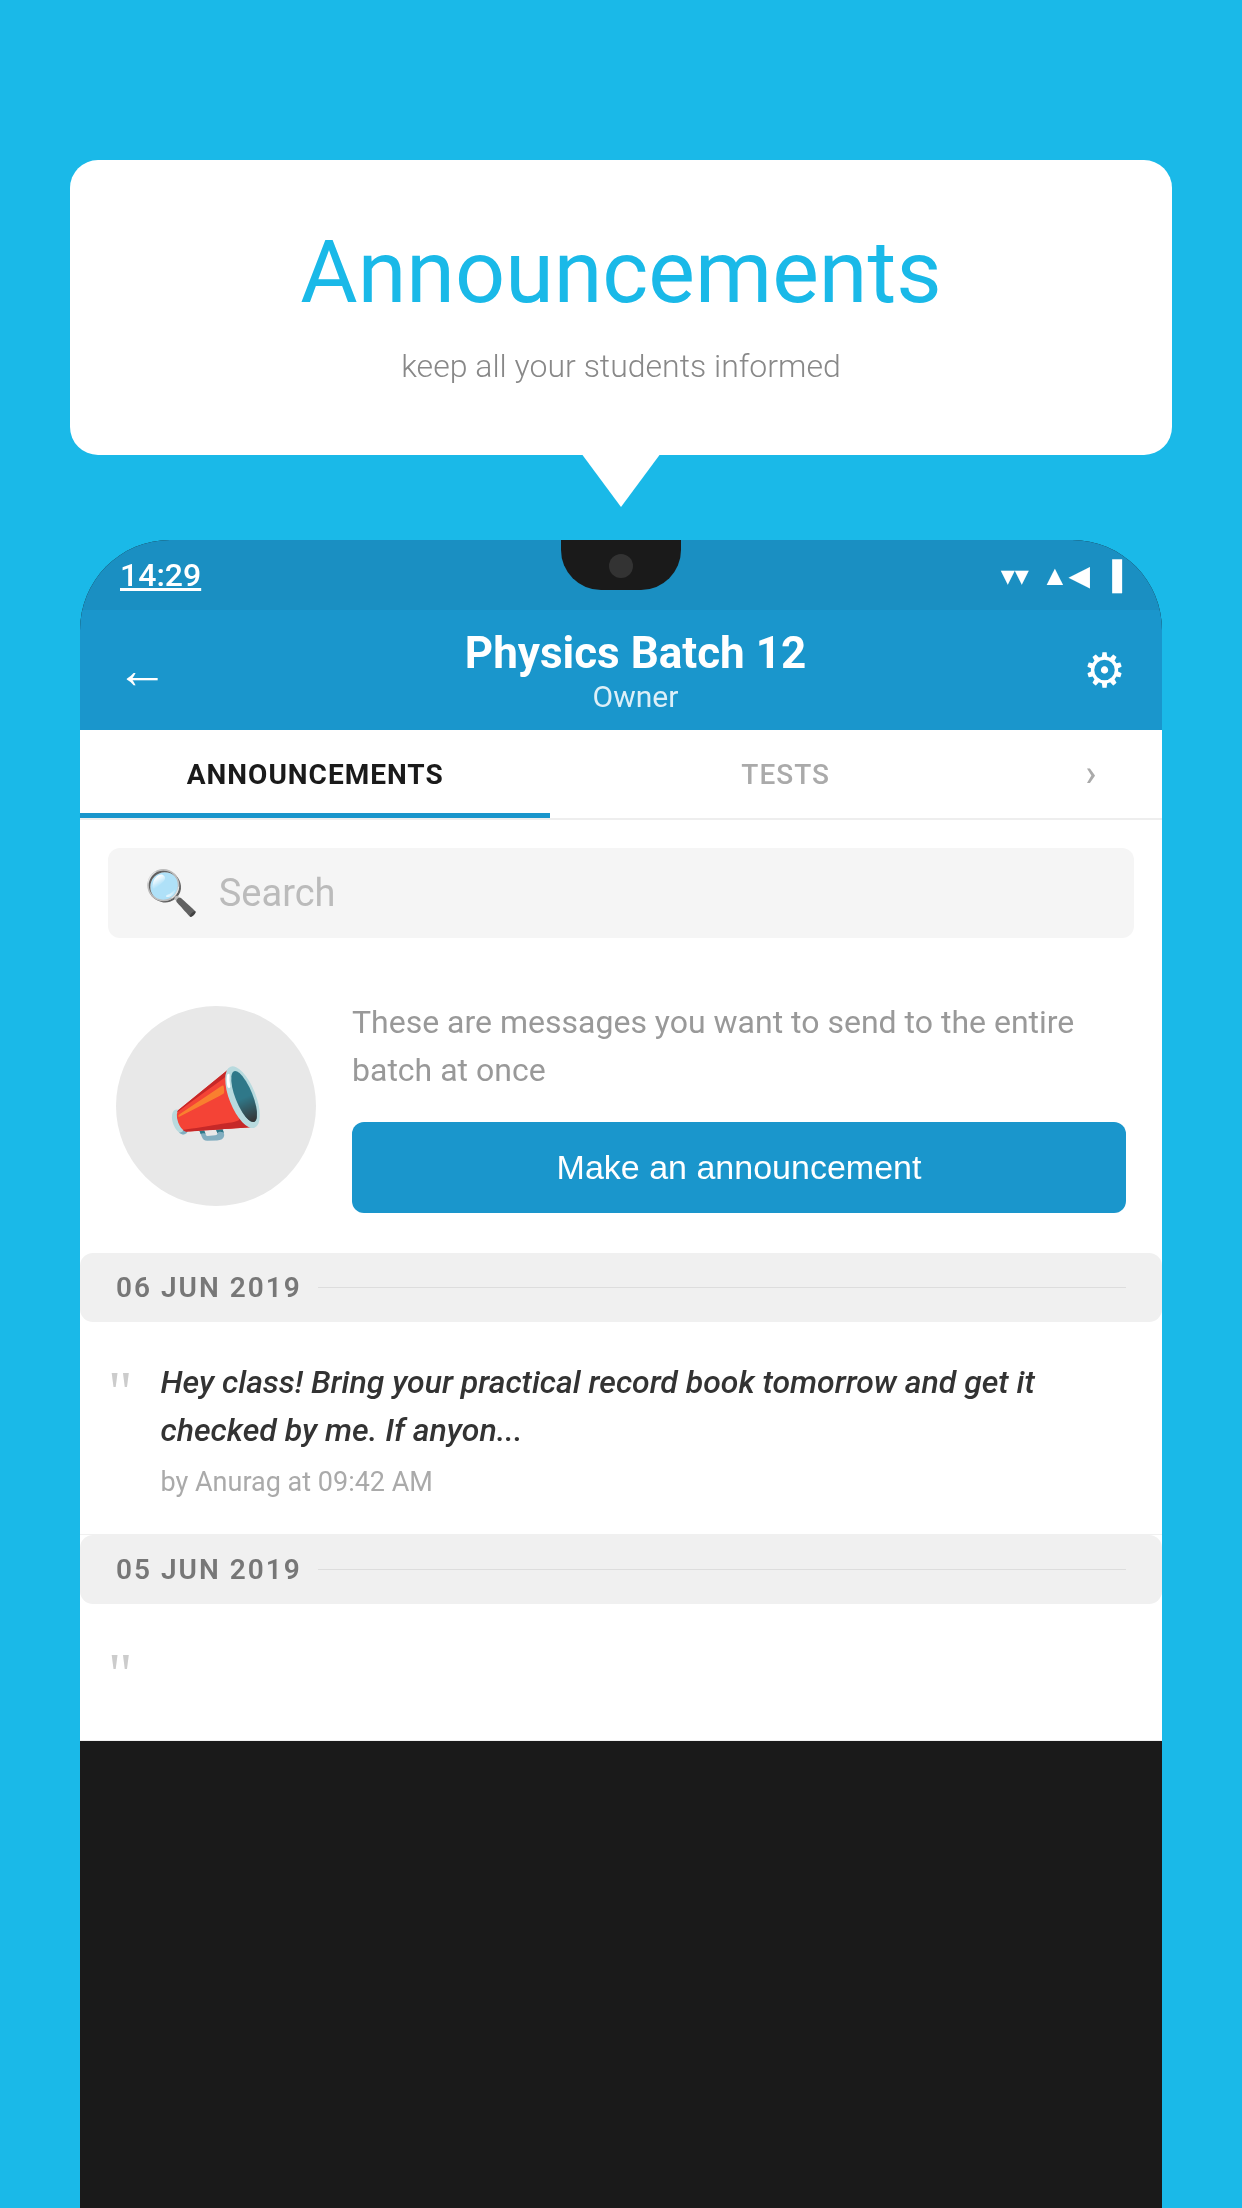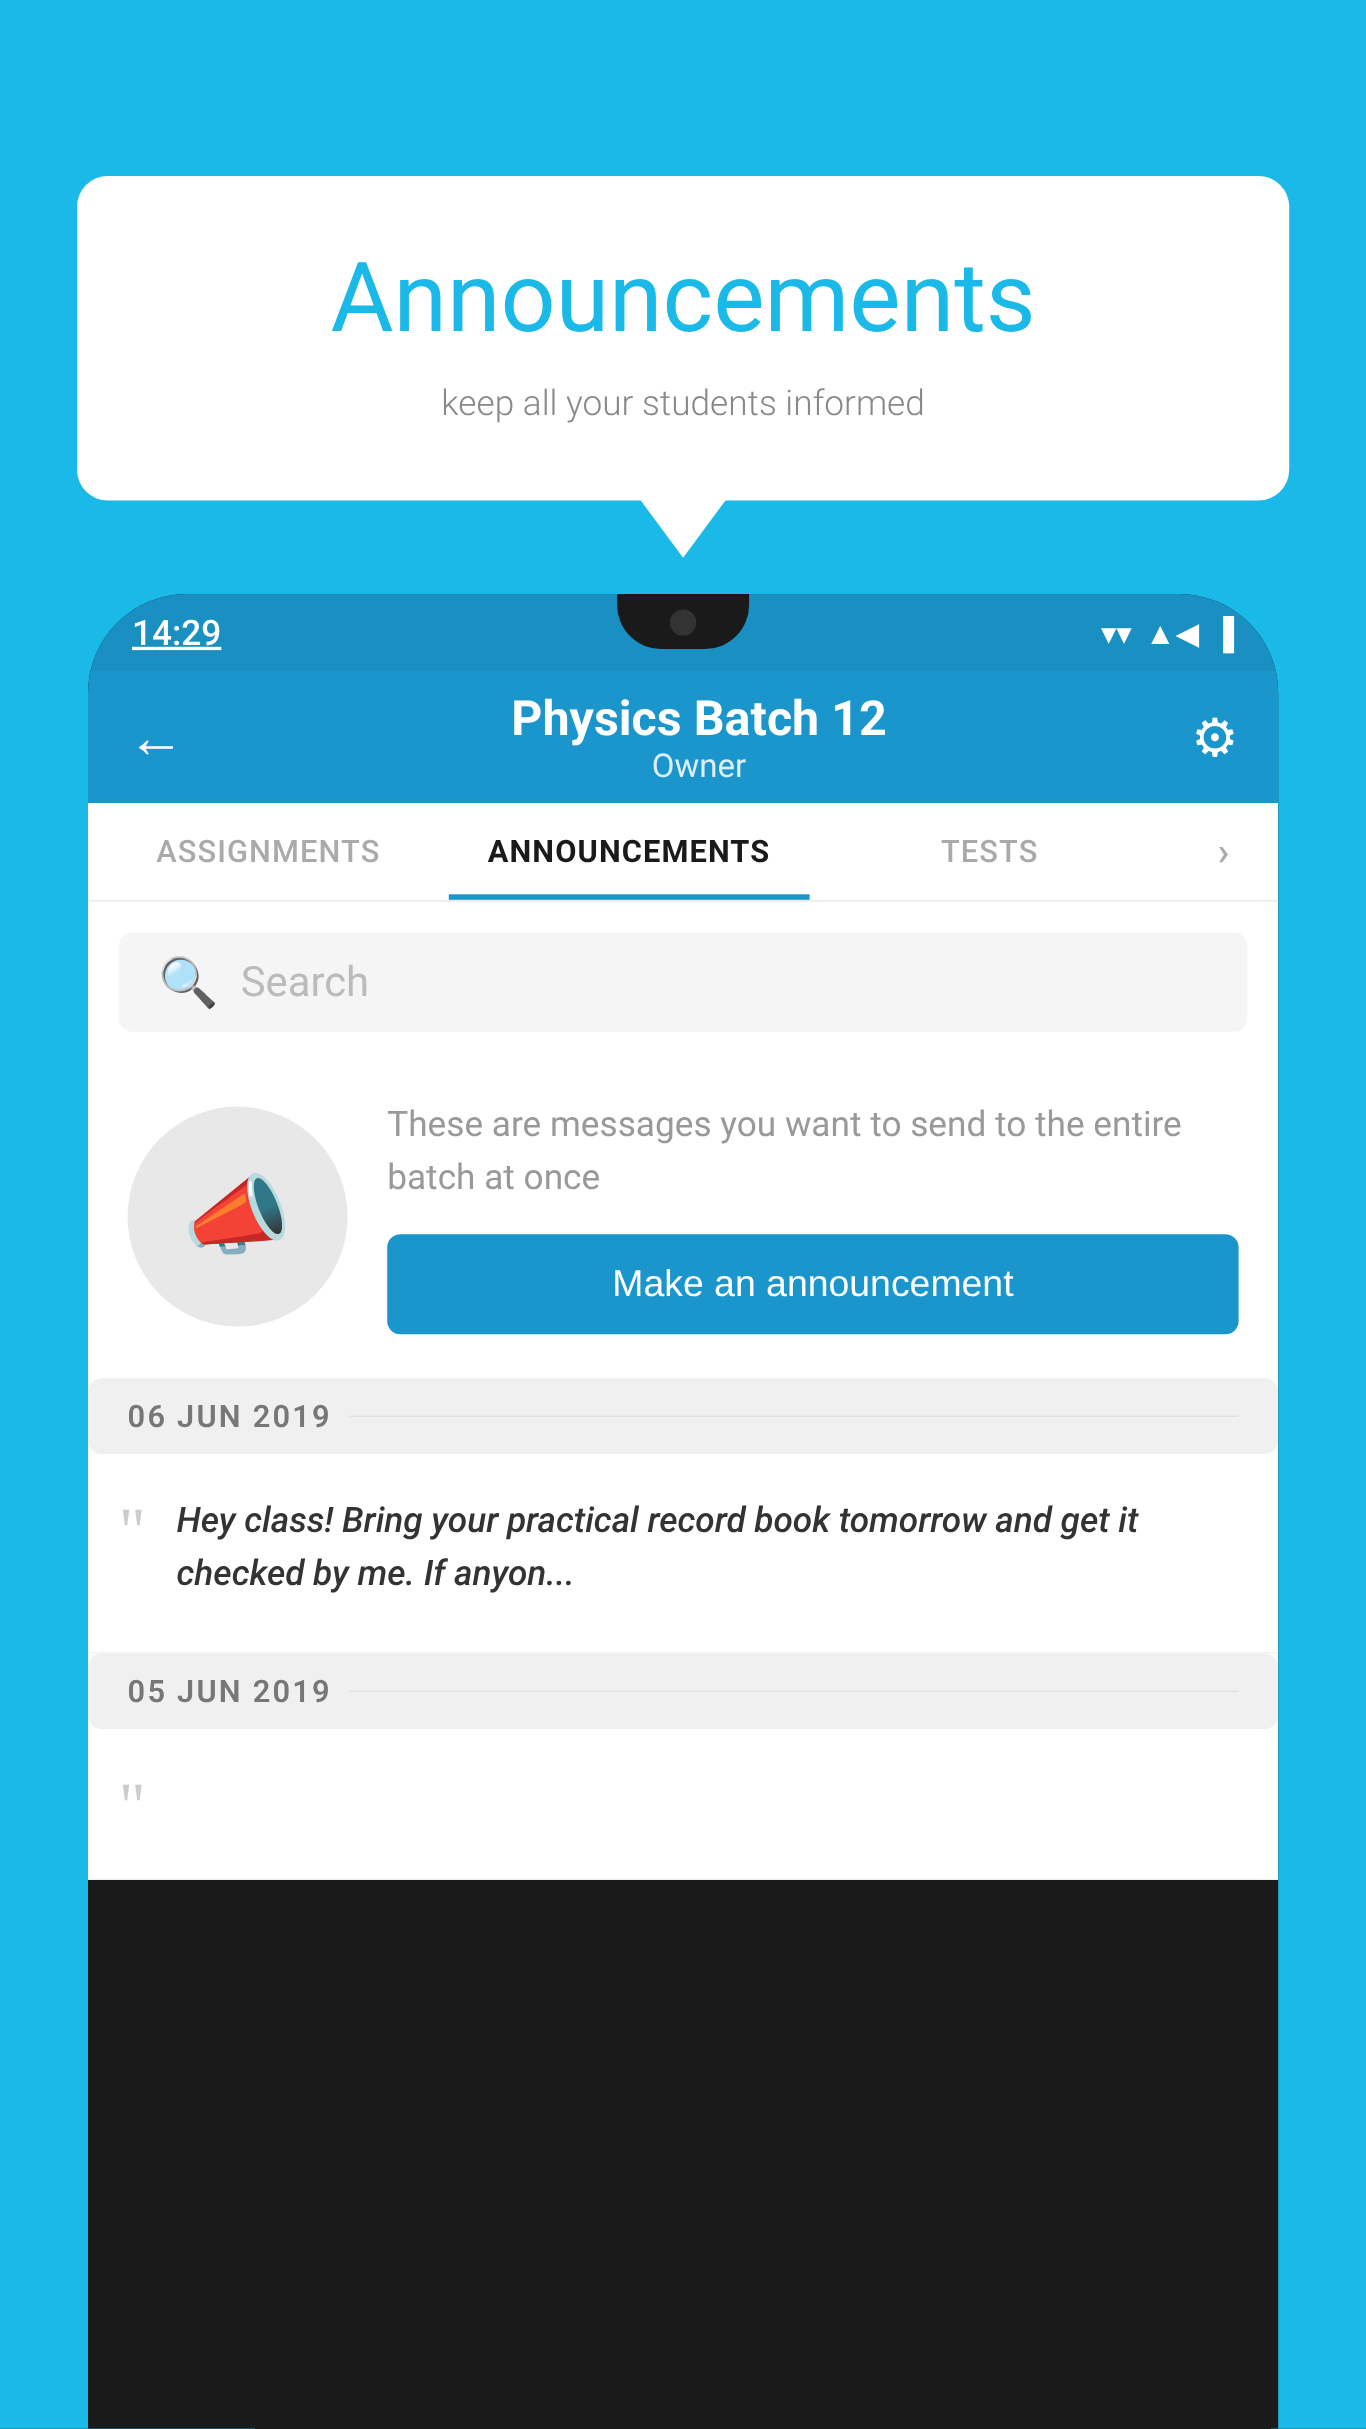--- a/index.html
+++ b/index.html
@@ -356,23 +356,20 @@
   <div class="app-bar">
     <div class="back-arrow">←</div>
     <div class="app-bar-title-area">
       <div class="app-bar-title">Physics Batch 12</div>
       <div class="app-bar-subtitle">Owner</div>
     </div>
     <div class="settings-icon">⚙</div>
   </div>
 
   <div class="tabs-container">
-    <div class="tab">
-      <span>ASSIGNMENTS</span>
-    </div>
     <div class="tab active">
       <span>ANNOUNCEMENTS</span>
     </div>
     <div class="tab">
       <span>TESTS</span>
     </div>
     <div class="tab" style="flex:0.3; color:#aaa; font-size:36px;">›</div>
   </div>
 
   <div class="content-area">
@@ -394,20 +391,21 @@
 
     <div class="date-divider">
       <span class="date-text">06  JUN  2019</span>
       <div class="date-line"></div>
     </div>
 
     <div class="announcement-item">
       <div class="quote-icon">"</div>
       <div class="announcement-content">
         <div class="announcement-text">Hey class! Bring your practical record book tomorrow and get it checked by me. If anyon...</div>
+        <div class="announcement-meta">by Anurag at 09:42 AM</div>
       </div>
     </div>
 
     <div class="date-divider">
       <span class="date-text">05  JUN  2019</span>
       <div class="date-line"></div>
     </div>
 
     <div class="announcement-item">
       <div class="quote-icon">"</div>

